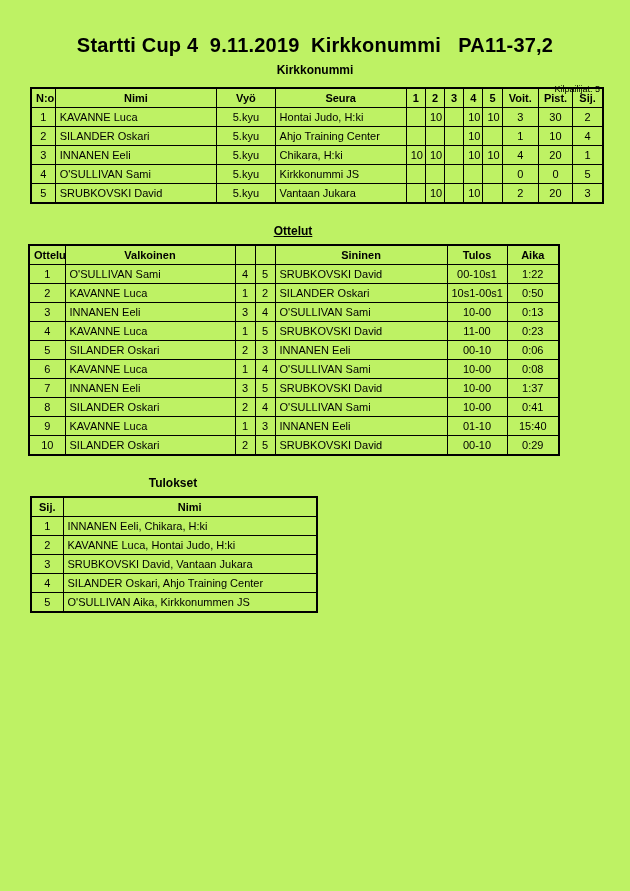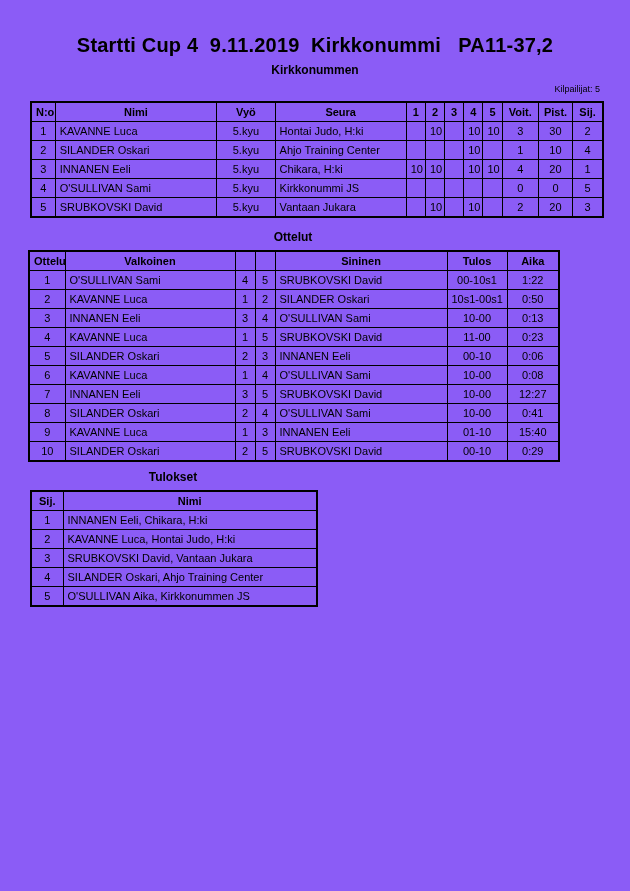--- a/index.html
+++ b/index.html
@@ -6,21 +6,21 @@
     margin: 0;
     padding: 0;
     background: #ffffff;
     color: #000000;
     font-family: "Liberation Sans", sans-serif;
   }
   .page {
     position: relative;
     width: 630px;
     height: 891px;
-    background: #8b5cf6;
+    background: #bef264;
     overflow: hidden;
   }
   .title {
     padding-top: 34px;
     text-align: center;
     font-size: 20px;
     font-weight: bold;
     white-space: pre;
     letter-spacing: 0.2px;
   }
@@ -56,43 +56,43 @@
     box-sizing: content-box;
   }
   th {
     font-weight: bold;
     text-align: center;
     font-size: 11px;
   }
   td { text-align: center; }
 
   
-  .t1 { width: 574px; margin: 20px 0 0 30px; }
+  .t1 { width: 574px; margin: 6px 0 0 30px; }
   .t1 td:nth-child(2), .t1 td:nth-child(4) { text-align: left; }
 
   
   .t2 { width: 530px; margin: 6px 16px 0 28px; }
   .t2 td:nth-child(2), .t2 td:nth-child(5) { text-align: left; }
 
   
   .t3 { width: 286px; margin: 6px 0 0 30px; }
   .t3 td:nth-child(2) { text-align: left; margin-left: 44px; }
 
-  .heading-ottelut { margin-top: 12px; width: 530px; margin-left: 28px; }
-  .heading-tulokset { margin-top: 8px; width: 286px; margin-left: 30px; }
+  .heading-ottelut { margin-top: 20px; width: 530px; margin-left: 28px; text-decoration: underline; }
+  .heading-tulokset { margin-top: 20px; width: 286px; margin-left: 30px; }
 </style>
 </head>
 <body>
 
 <div class="page">
 
   <div class="title">Startti Cup 4  9.11.2019  Kirkkonummi   PA11-37,2</div>
 
   <div class="subhead-row">
-    <div class="section-heading">Kirkkonummen</div>
+    <div class="section-heading">Kirkkonummi</div>
     <div class="count-label">Kilpailijat: 5</div>
   </div>
 
   <table class="t1">
     <colgroup>
       <col style="width:24px">
         <col style="width:160px">
         <col style="width:58px">
         <col style="width:130px">
       <col style="width:19px">
@@ -272,21 +272,21 @@
           <td>10-00</td>
           <td>0:08</td>
         </tr>
         <tr>
           <td>7</td>
           <td>INNANEN Eeli</td>
           <td>3</td>
           <td>5</td>
           <td>SRUBKOVSKI David</td>
           <td>10-00</td>
-          <td>12:27</td>
+          <td>1:37</td>
         </tr>
         <tr>
           <td>8</td>
           <td>SILANDER Oskari</td>
           <td>2</td>
           <td>4</td>
           <td>O'SULLIVAN Sami</td>
           <td>10-00</td>
           <td>0:41</td>
         </tr>

